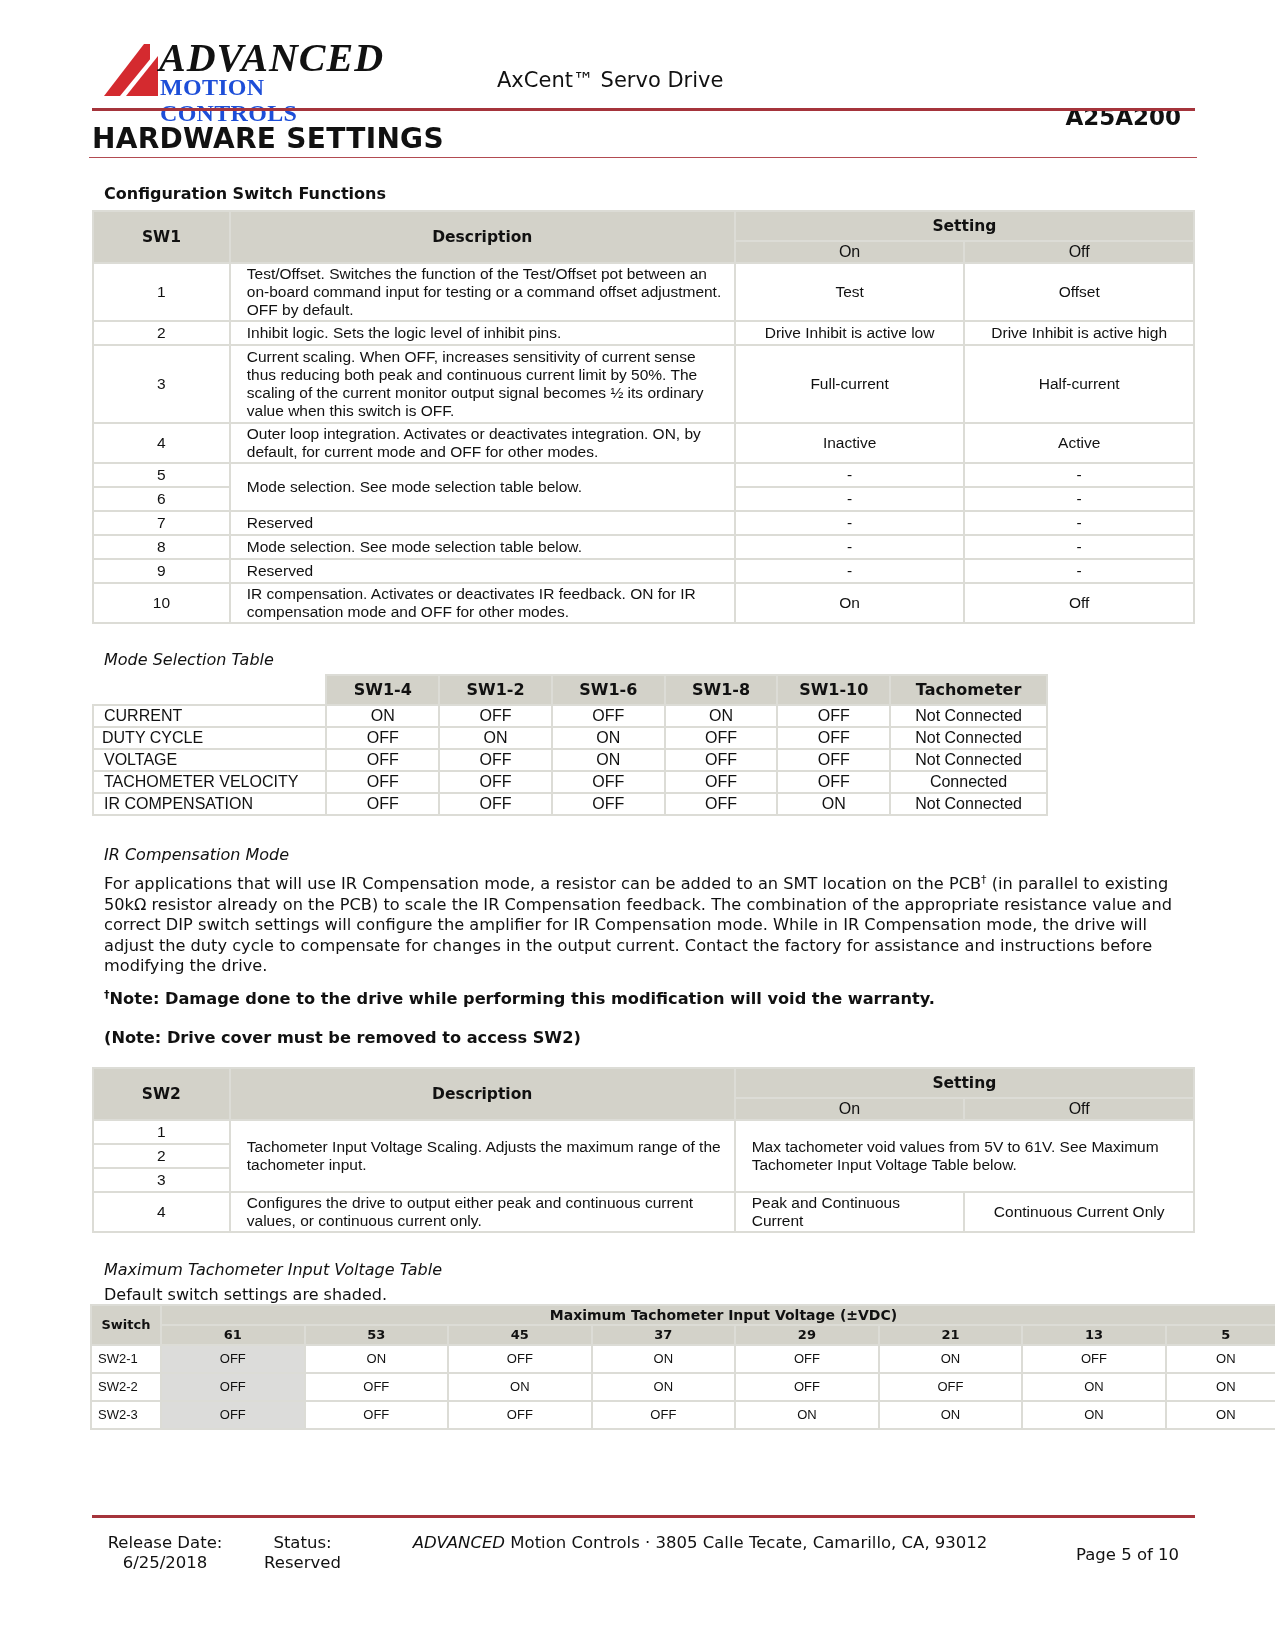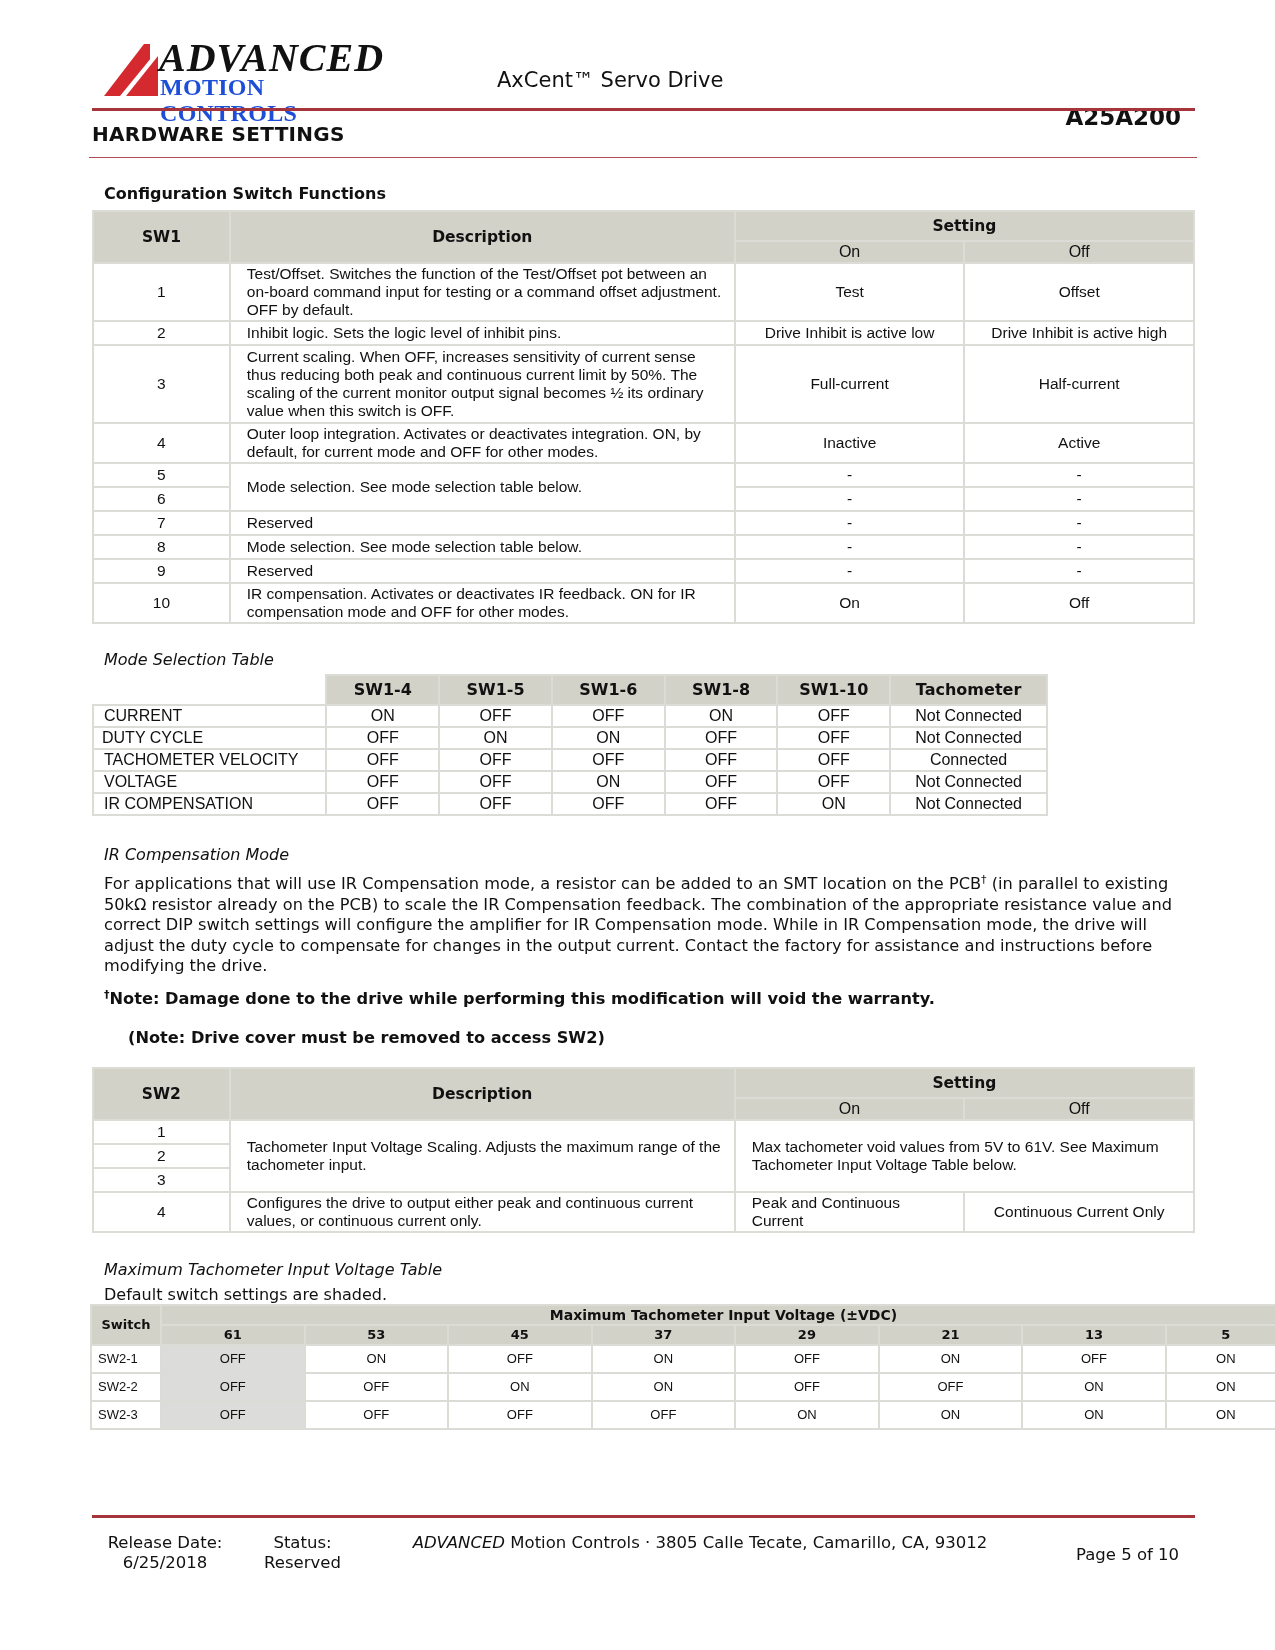--- a/index.html
+++ b/index.html
@@ -12,21 +12,21 @@
   .logo { left: 104px; top: 40px; width: 300px; height: 58px; }
   .logo-tri { position: absolute; left: 0; top: 4px; width: 58px; height: 52px; }
   .logo-adv { position: absolute; left: 55px; top: -4px; font-family: "Liberation Serif", serif;
               font-style: italic; font-weight: bold; font-size: 40px; letter-spacing: 1px; color: #111; line-height: 44px; }
   .logo-mc { position: absolute; left: 56px; top: 34px; font-family: "Liberation Serif", serif;
              font-weight: bold; font-size: 24px; color: #1d4ed8; line-height: 26px; letter-spacing: 0.3px; }
   .hdr-title { left: 497px; top: 68px; font-size: 21px; color: #111; }
   .hdr-model { right: 94px; top: 68px; font-size: 23px; font-weight: bold; margin-top: 36px; }
   .rule-red { left: 92px; width: 1103px; height: 3px; background: #a5343b; }
   .rule-thin { left: 89px; width: 1108px; height: 1px; background: #b24b51; }
-  .sec-title { left: 92px; top: 122px; font-size: 20px; font-weight: bold; letter-spacing: 0.3px; }
+  .sec-title { left: 92px; top: 122px; font-size: 28px; font-weight: bold; letter-spacing: 0.3px; }
 
   .caption-b { font-size: 16px; font-weight: bold; }
   .caption-i { font-size: 16px; font-style: italic; }
 
   table { border-collapse: collapse; position: absolute; font-family: "Liberation Sans", sans-serif; border-radius: 32px; }
   td, th { border: 2px solid #dcdcd6; padding: 0 12px; font-size: 15.5px; line-height: 18px; }
   th { background: #d3d2c9; font-family: "DejaVu Sans", sans-serif; font-weight: bold; }
   th.sub { font-family: "Liberation Sans", sans-serif; font-weight: normal; font-size: 16px; }
   .c { text-align: center; }
   .l { text-align: left; padding-left: 16px; }
@@ -36,21 +36,21 @@
   #sw1 td { height: 24px; }
 
   
   #mode { left: 92px; top: 674px; width: 956px; }
   #mode td { height: 22px; font-size: 16px; }
   #mode th { height: 30px; font-size: 16px; }
   #mode th.blank { background: #ffffff; border: none; border-bottom: 2px solid #dcdcd6; }
 
   .para { left: 104px; top: 870px; width: 1080px; font-size: 16.2px; line-height: 20.4px; }
   .note1 { left: 104px; top: 988px; font-size: 16.2px; font-weight: bold; }
-  .note2 { left: 104px; top: 1028px; font-size: 16.2px; font-weight: bold; margin-left: 24px; }
+  .note2 { left: 104px; top: 1028px; font-size: 16.2px; font-weight: bold; }
 
   
   #sw2 { left: 92px; top: 1067px; width: 1103px; }
 
   
   .tach-cap1 { left: 104px; top: 1260px; }
   .tach-cap2 { left: 104px; top: 1285px; font-size: 16px; }
   #tach { left: 90px; top: 1304px; width: 1197px; }
   #tach th { font-size: 13px; height: 19px; padding: 0 4px; }
   #tach td { font-size: 13px; height: 28px; padding: 0 6px; }
@@ -166,21 +166,21 @@
       <col style="width:113px">
       <col style="width:113px">
       <col style="width:113px">
       <col style="width:113px">
       <col style="width:157px">
     </colgroup>
   <tbody>
       <tr>
     <th class="blank"></th>
     <th class="c">SW1-4</th>
-    <th class="c">SW1-5</th>
+    <th class="c">SW1-2</th>
     <th class="c">SW1-6</th>
     <th class="c">SW1-8</th>
     <th class="c">SW1-10</th>
     <th class="c">Tachometer</th>
   </tr>
   <tr>
     <td class="l" style="padding-left:10px">CURRENT</td>
     <td class="c">ON</td>
     <td class="c">OFF</td>
     <td class="c">OFF</td>
@@ -191,36 +191,36 @@
   <tr>
     <td class="l" style="padding-left:8px">DUTY CYCLE</td>
     <td class="c">OFF</td>
     <td class="c">ON</td>
     <td class="c">ON</td>
     <td class="c">OFF</td>
     <td class="c">OFF</td>
     <td class="c">Not Connected</td>
   </tr>
   <tr>
+    <td class="l" style="padding-left:10px">VOLTAGE</td>
+    <td class="c">OFF</td>
+    <td class="c">OFF</td>
+    <td class="c">ON</td>
+    <td class="c">OFF</td>
+    <td class="c">OFF</td>
+    <td class="c">Not Connected</td>
+  </tr>
+  <tr>
     <td class="l" style="padding-left:10px">TACHOMETER VELOCITY</td>
     <td class="c">OFF</td>
     <td class="c">OFF</td>
     <td class="c">OFF</td>
     <td class="c">OFF</td>
     <td class="c">OFF</td>
     <td class="c">Connected</td>
-  </tr>
-  <tr>
-    <td class="l" style="padding-left:10px">VOLTAGE</td>
-    <td class="c">OFF</td>
-    <td class="c">OFF</td>
-    <td class="c">ON</td>
-    <td class="c">OFF</td>
-    <td class="c">OFF</td>
-    <td class="c">Not Connected</td>
   </tr>
   <tr>
     <td class="l" style="padding-left:10px">IR COMPENSATION</td>
     <td class="c">OFF</td>
     <td class="c">OFF</td>
     <td class="c">OFF</td>
     <td class="c">OFF</td>
     <td class="c">ON</td>
     <td class="c">Not Connected</td>
   </tr>

